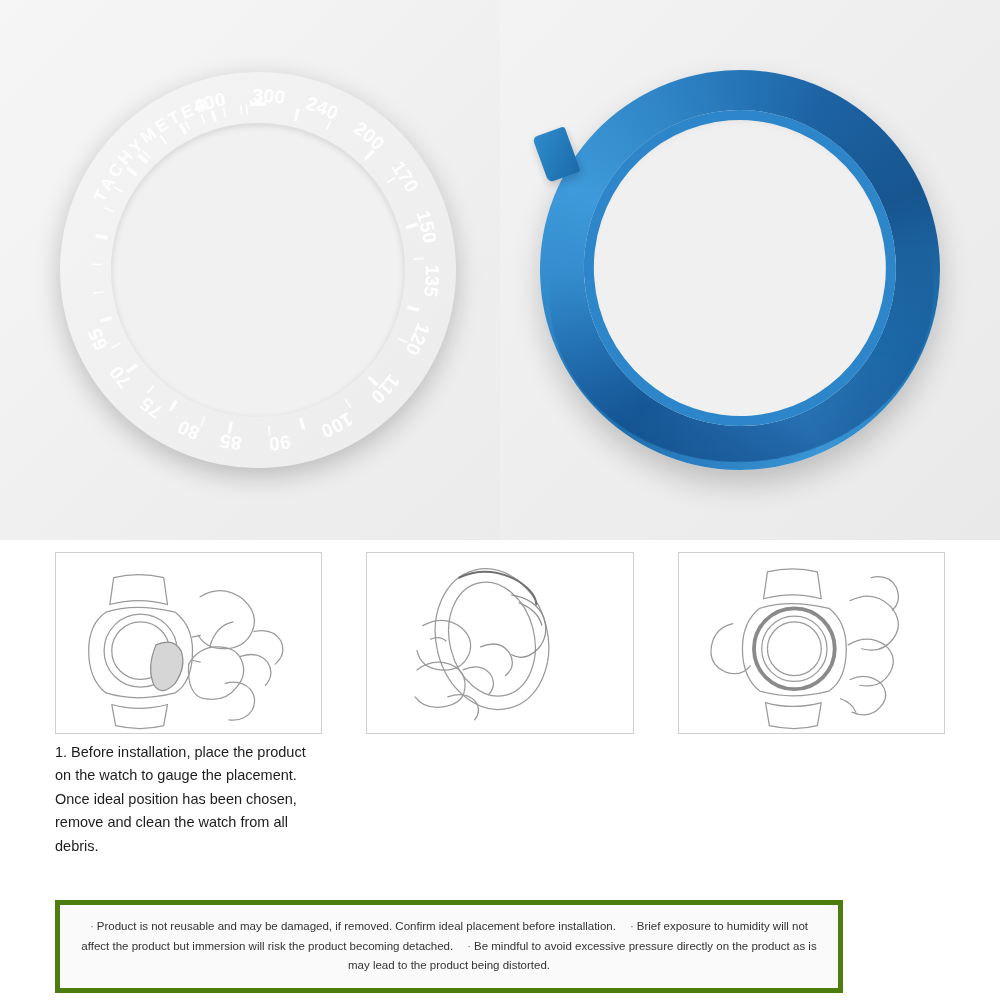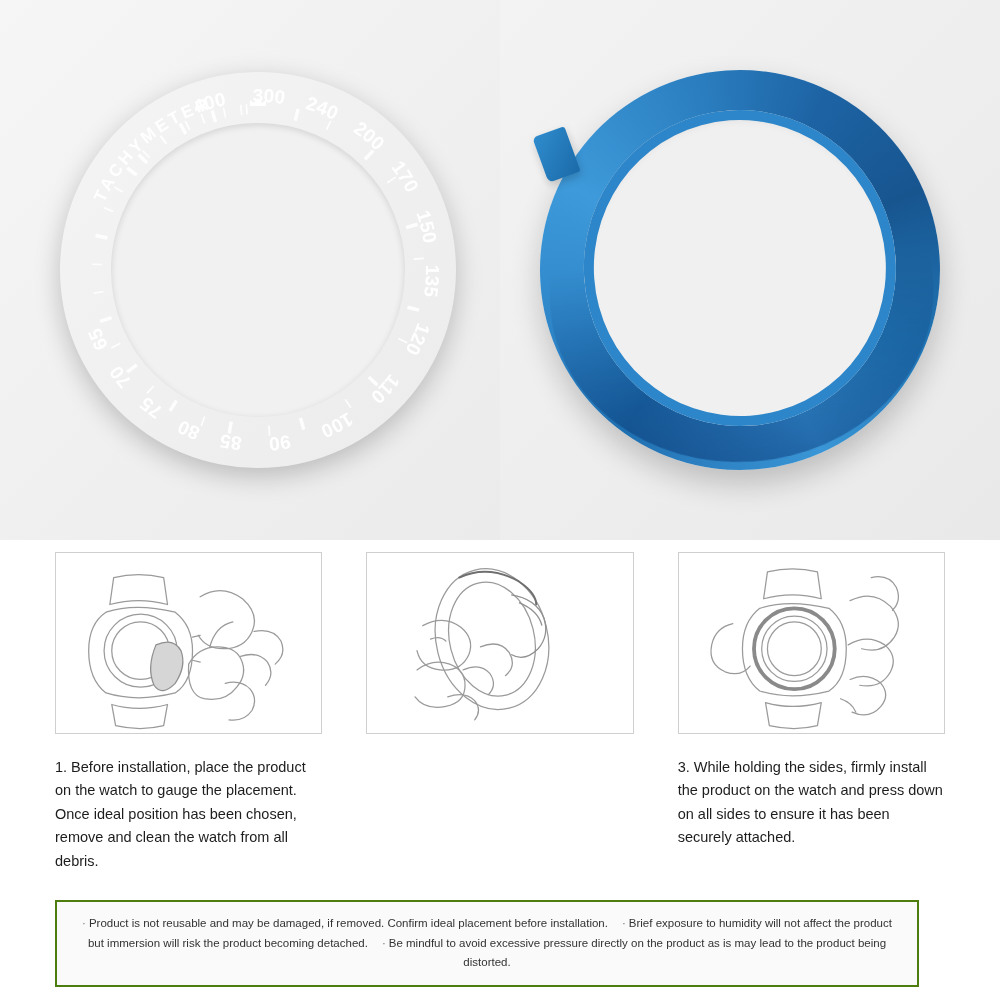--- a/index.html
+++ b/index.html
@@ -161,33 +161,33 @@
   }
   .step-figure {
     height: 180px;
     border: 1px solid #cfcfcf;
     background: #fff;
     position: relative;
     overflow: hidden;
   }
   .step-figure svg { display: block; }
   .step-caption {
-    margin-top: 22px;
+    margin-top: 7px;
     font-size: 14.5px;
     line-height: 1.62;
     color: #1d1d1d;
   }
 
   
   .footer-note {
     position: absolute;
     left: 55px; top: 900px;
-    width: 864px;
+    width: 788px;
     box-sizing: border-box;
-    border: 2px solid #4d7c0f;
+    border: 5px solid #4d7c0f;
     background: #fafafa;
     padding: 12px 18px;
     font-size: 11.5px;
     line-height: 1.7;
     color: #333;
     text-align: center;
   }
   .footer-note .bullet { color: #777; margin: 0 3px 0 0; }
   .footer-note .sep { display: inline-block; width: 14px; }
 </style>
@@ -352,21 +352,20 @@
           <g stroke-linejoin="round" stroke-linecap="round">
             <path d="M178 46 q 24 -12 42 6 q 14 16 4 32 q -12 18 -34 12"></path>
             <path d="M176 92 q 20 -12 38 0 q 14 12 6 28 q -10 18 -32 14"></path>
             <path d="M178 128 q 18 -8 32 4 q 10 12 0 24 q -12 14 -30 6"></path>
             <path d="M168 148 q 12 4 16 14"></path>
             <path d="M200 22 q 18 -4 26 10 q 6 14 -4 24"></path>
             <path d="M56 70 q -18 4 -22 22 q -4 20 14 28 q 16 6 26 -6"></path>
           </g>
         </svg>
       </div>
-      <div class="step-caption">3. While holding the sides, firmly install the product on the watch and press down on all sides to ensure it has been securely attached.</div>
     </div>
   </div>
 
   <div class="footer-note">
     <span class="bullet">·</span><span>Product is not reusable and may be damaged, if removed. Confirm ideal placement before installation.</span><span class="sep"></span><span class="bullet">·</span><span>Brief exposure to humidity will not affect the product but immersion will risk the product becoming detached.</span><span class="sep"></span><span class="bullet">·</span><span>Be mindful to avoid excessive pressure directly on the product as is may lead to the product being distorted.</span>
   </div>
 
 </div>
 
 </body></html>

